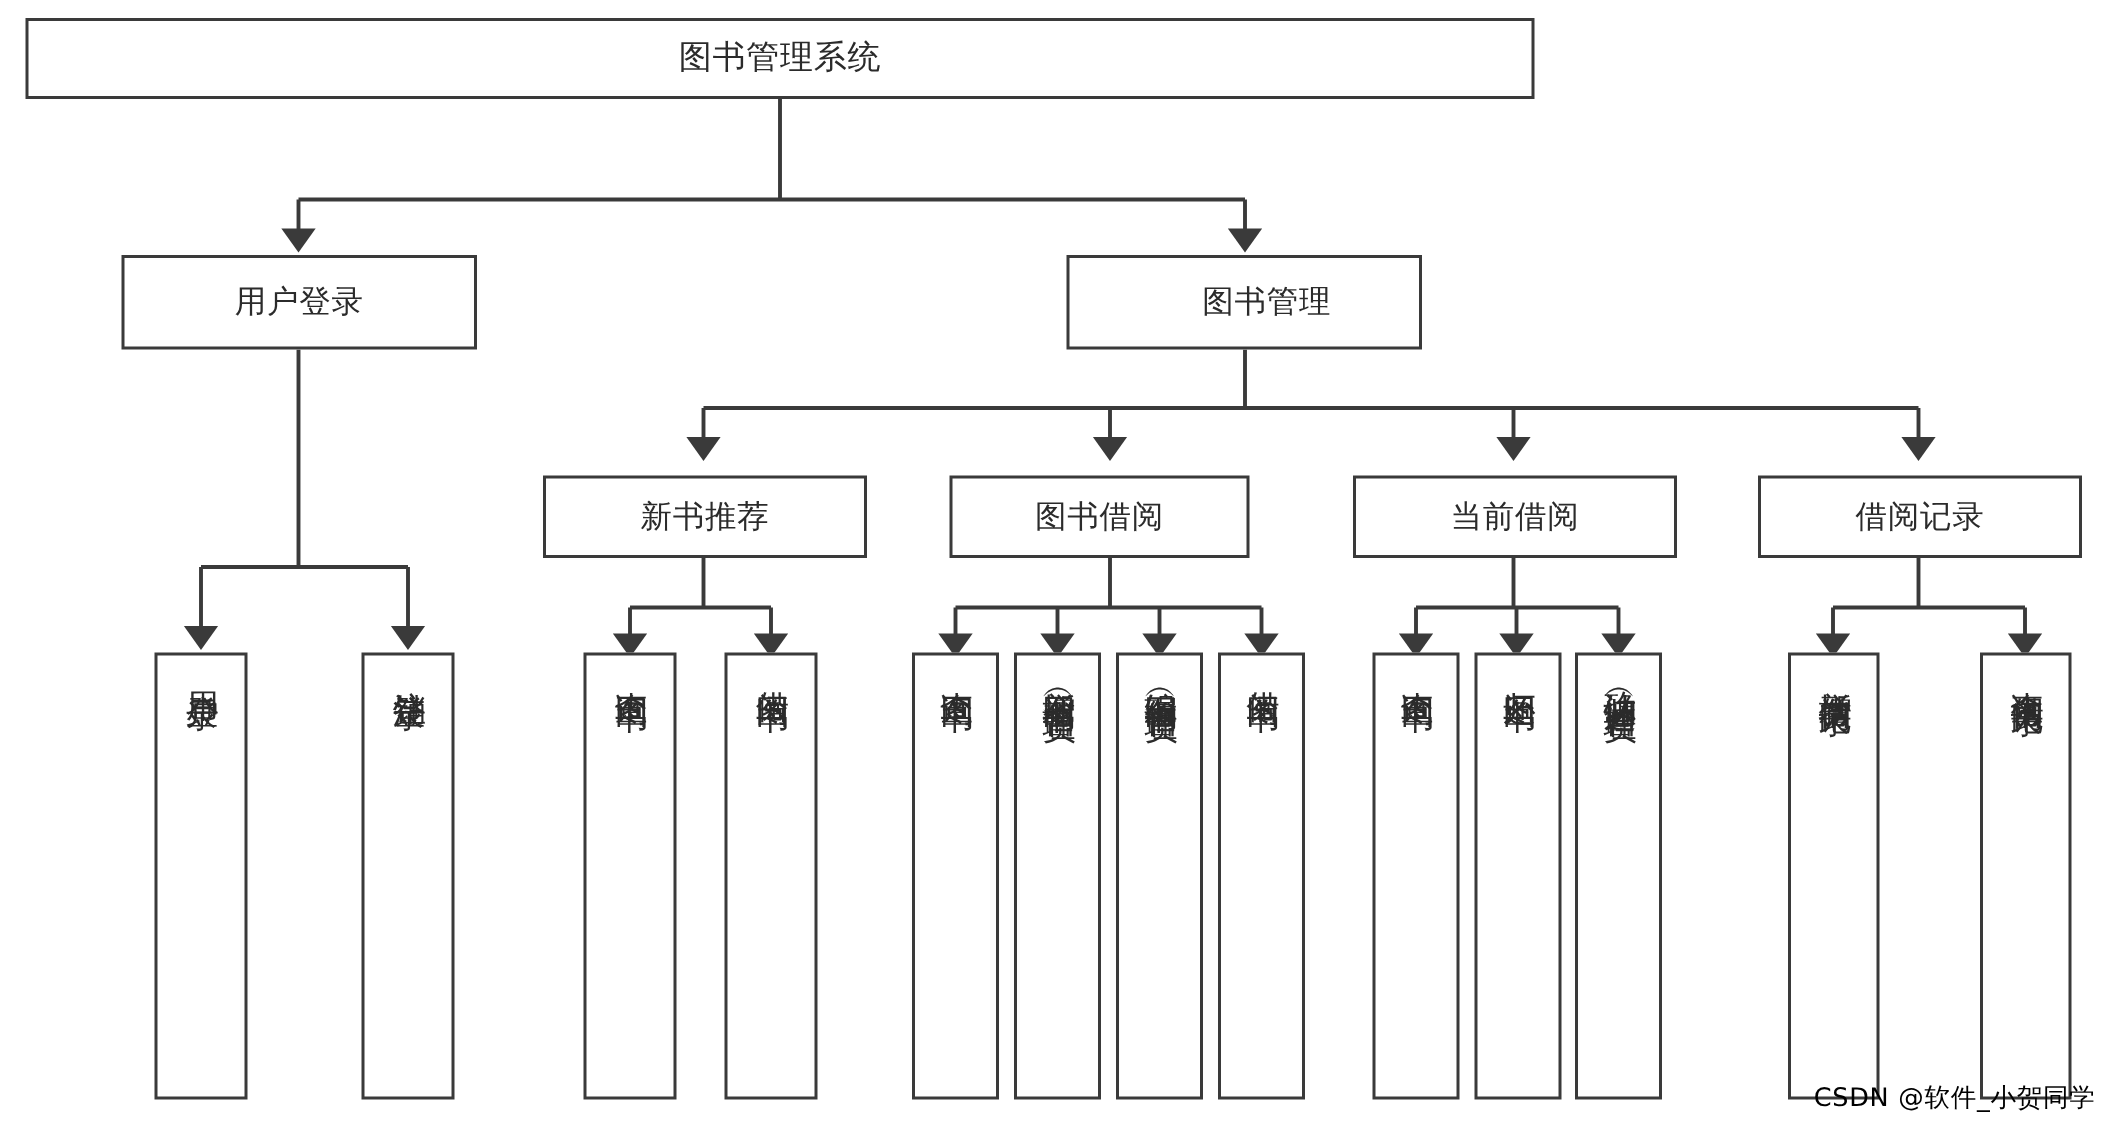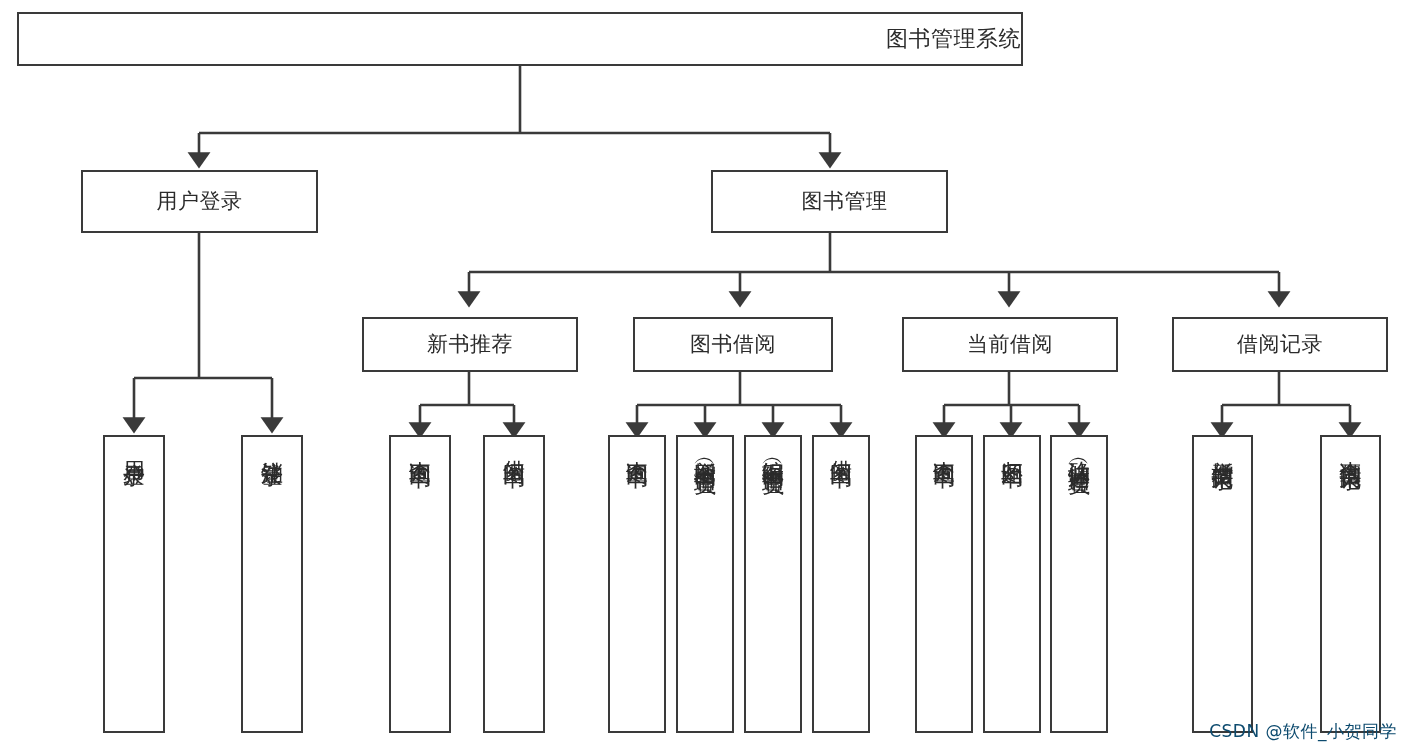--- a/index.html
+++ b/index.html
@@ -61,21 +61,21 @@
     font-size: 22px;
     line-height: 1.0;
     letter-spacing: 2px;
     white-space: nowrap;
   }
   .watermark {
     position: absolute;
     right: 8px;
     bottom: 4px;
     font-size: 17px;
-    color: #0c4a6e;
+    color: #000000;
     white-space: nowrap;
     letter-spacing: 0.5px;
   }
 </style>
 </head>
 <body>
 
 <div id="canvas">
 
   <svg class="wires" viewBox="0 0 1405 747">
@@ -121,21 +121,21 @@
       <line x1="1011" y1="405" x2="1011" y2="428" marker-end="url(#arrow)"></line>
       <line x1="1079" y1="405" x2="1079" y2="428" marker-end="url(#arrow)"></line>
 
       <line x1="1279" y1="372" x2="1279" y2="405"></line>
       <line x1="1222" y1="405" x2="1350" y2="405"></line>
       <line x1="1222" y1="405" x2="1222" y2="428" marker-end="url(#arrow)"></line>
       <line x1="1350" y1="405" x2="1350" y2="428" marker-end="url(#arrow)"></line>
     </g>
   </svg>
 
-  <div class="node horiz root" style="left:17px; top:12px; width:1006px; height:54px;justify-content:flex-end;">
+  <div class="node horiz root" style="left:17px; top:12px; width:1006px; height:54px;">
     <span class="label">图书管理系统</span>
   </div>
 
   <div class="node horiz" style="left:81px; top:170px; width:237px; height:63px;">
     <span class="label">用户登录</span>
   </div>
   <div class="node horiz" style="left:711px; top:170px; width:237px; height:63px;padding-left:30px;">
     <span class="label">图书管理</span>
   </div>
 

